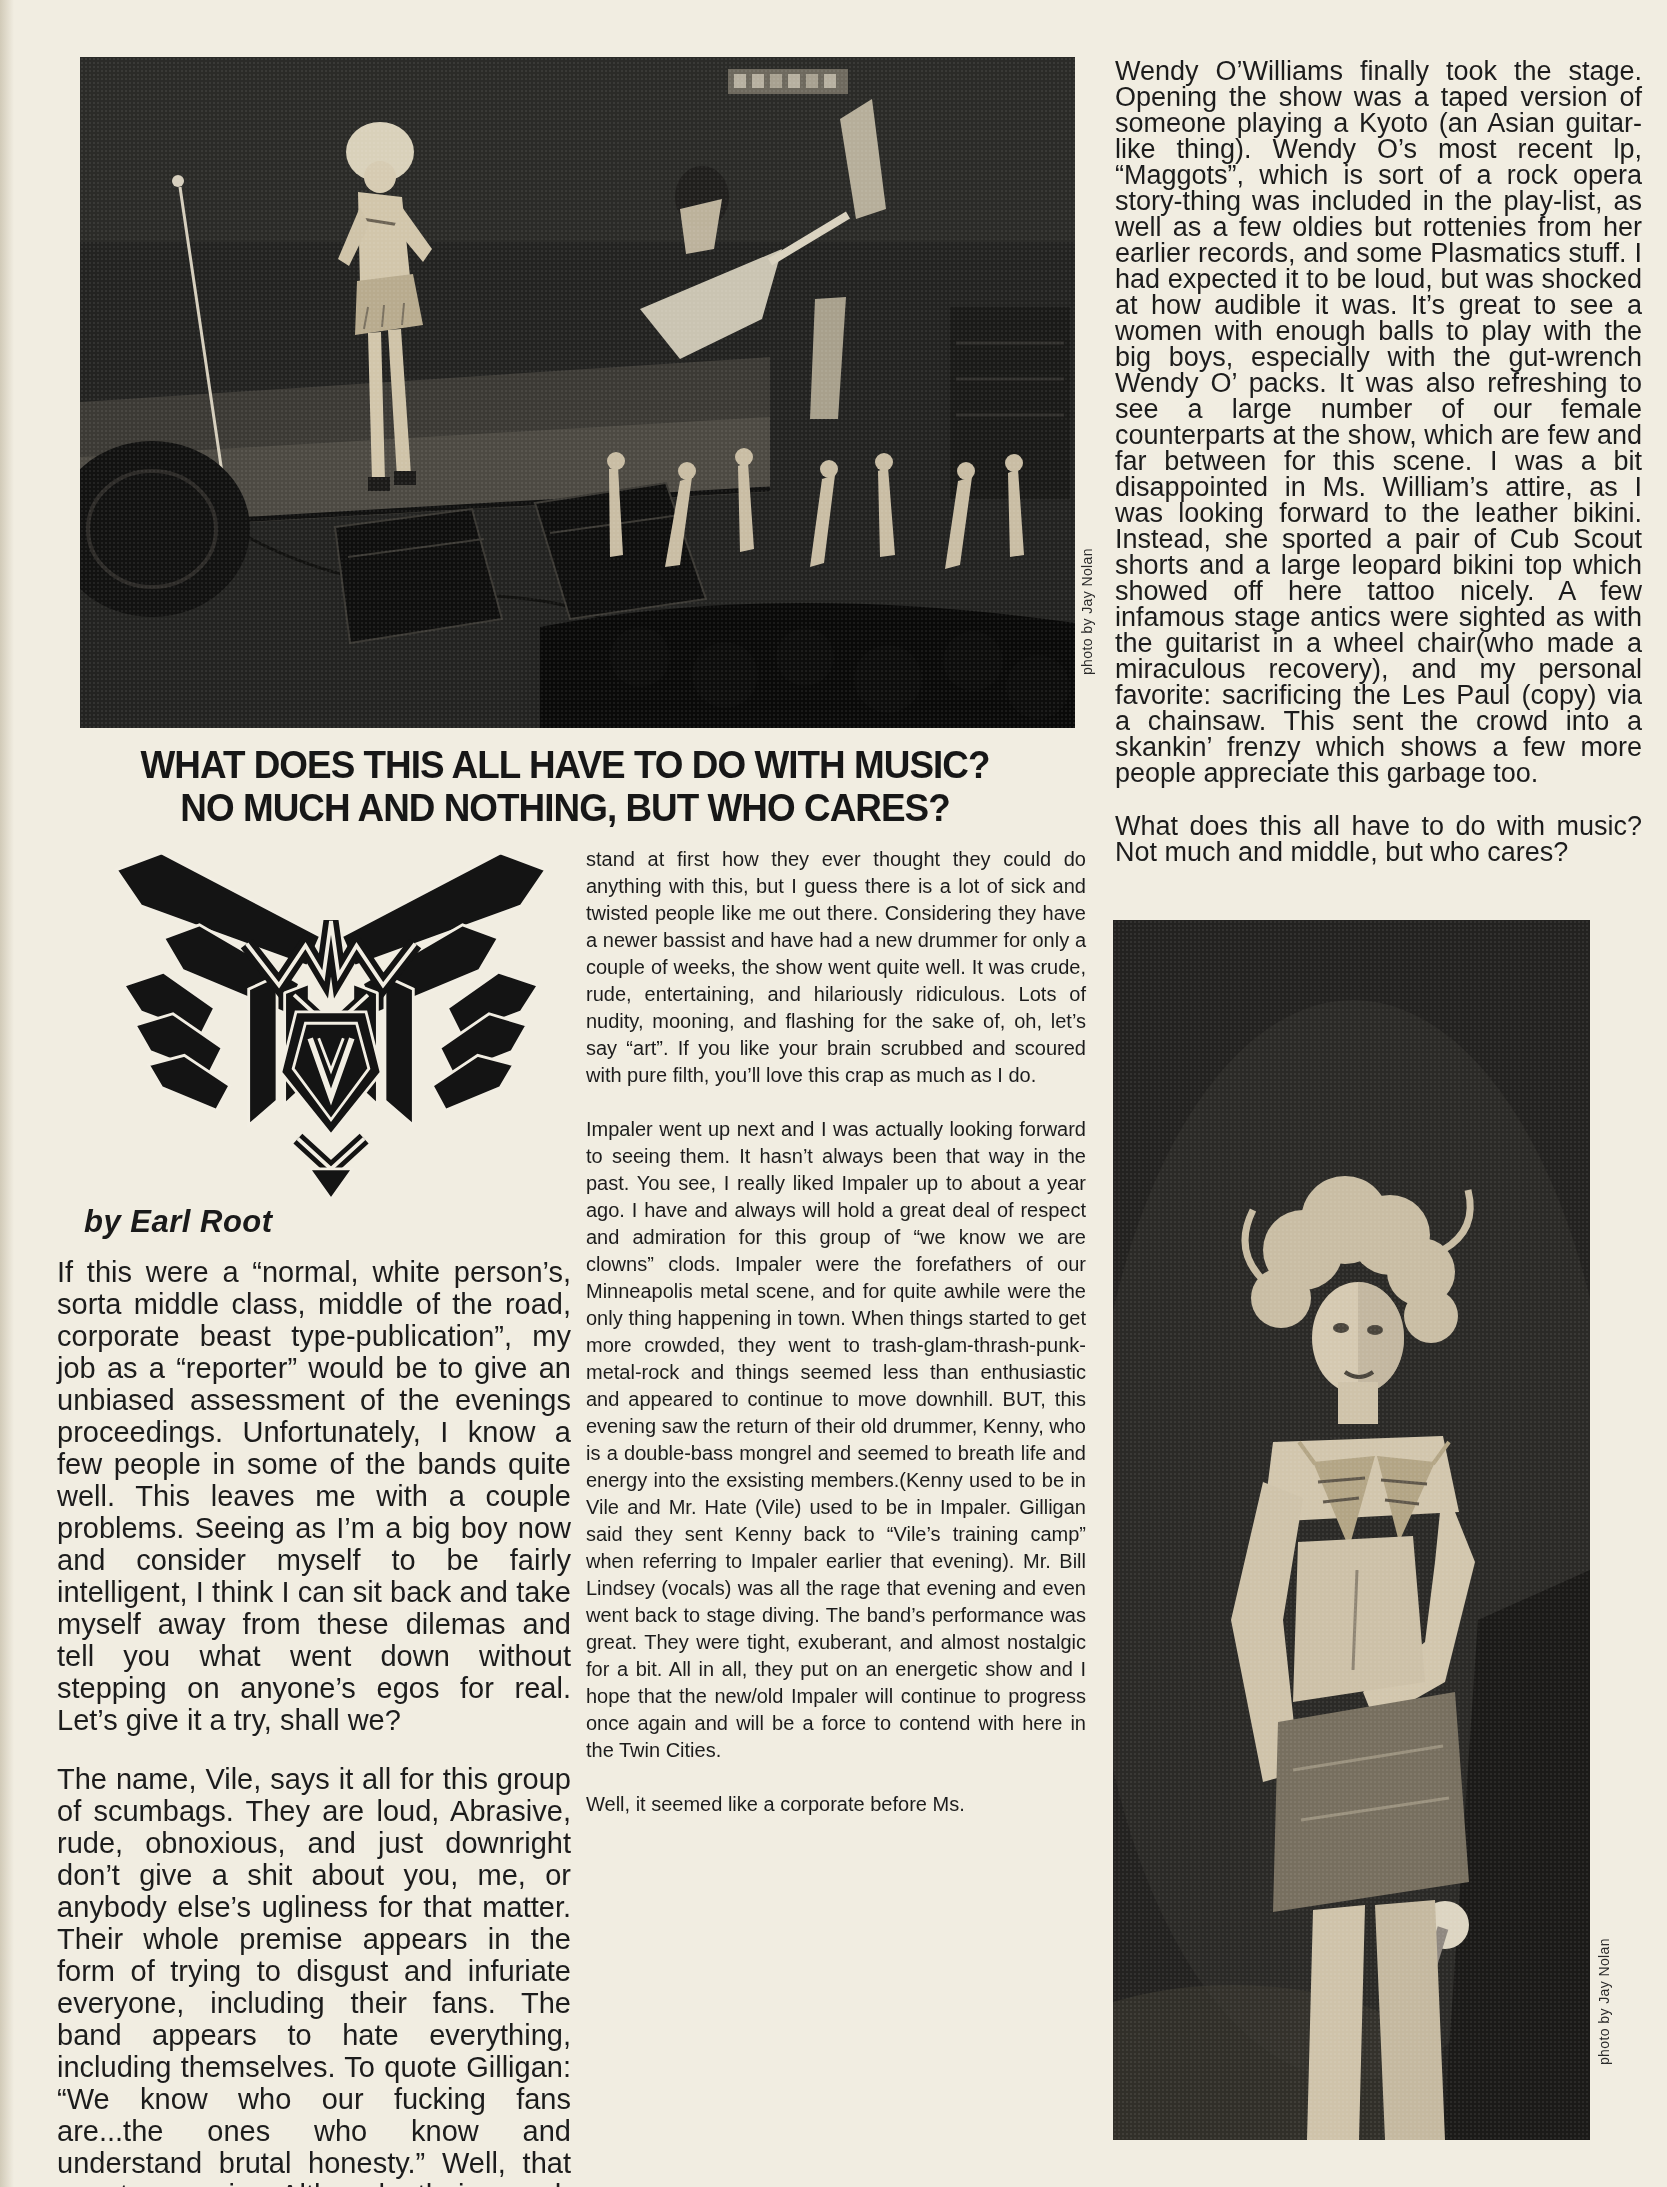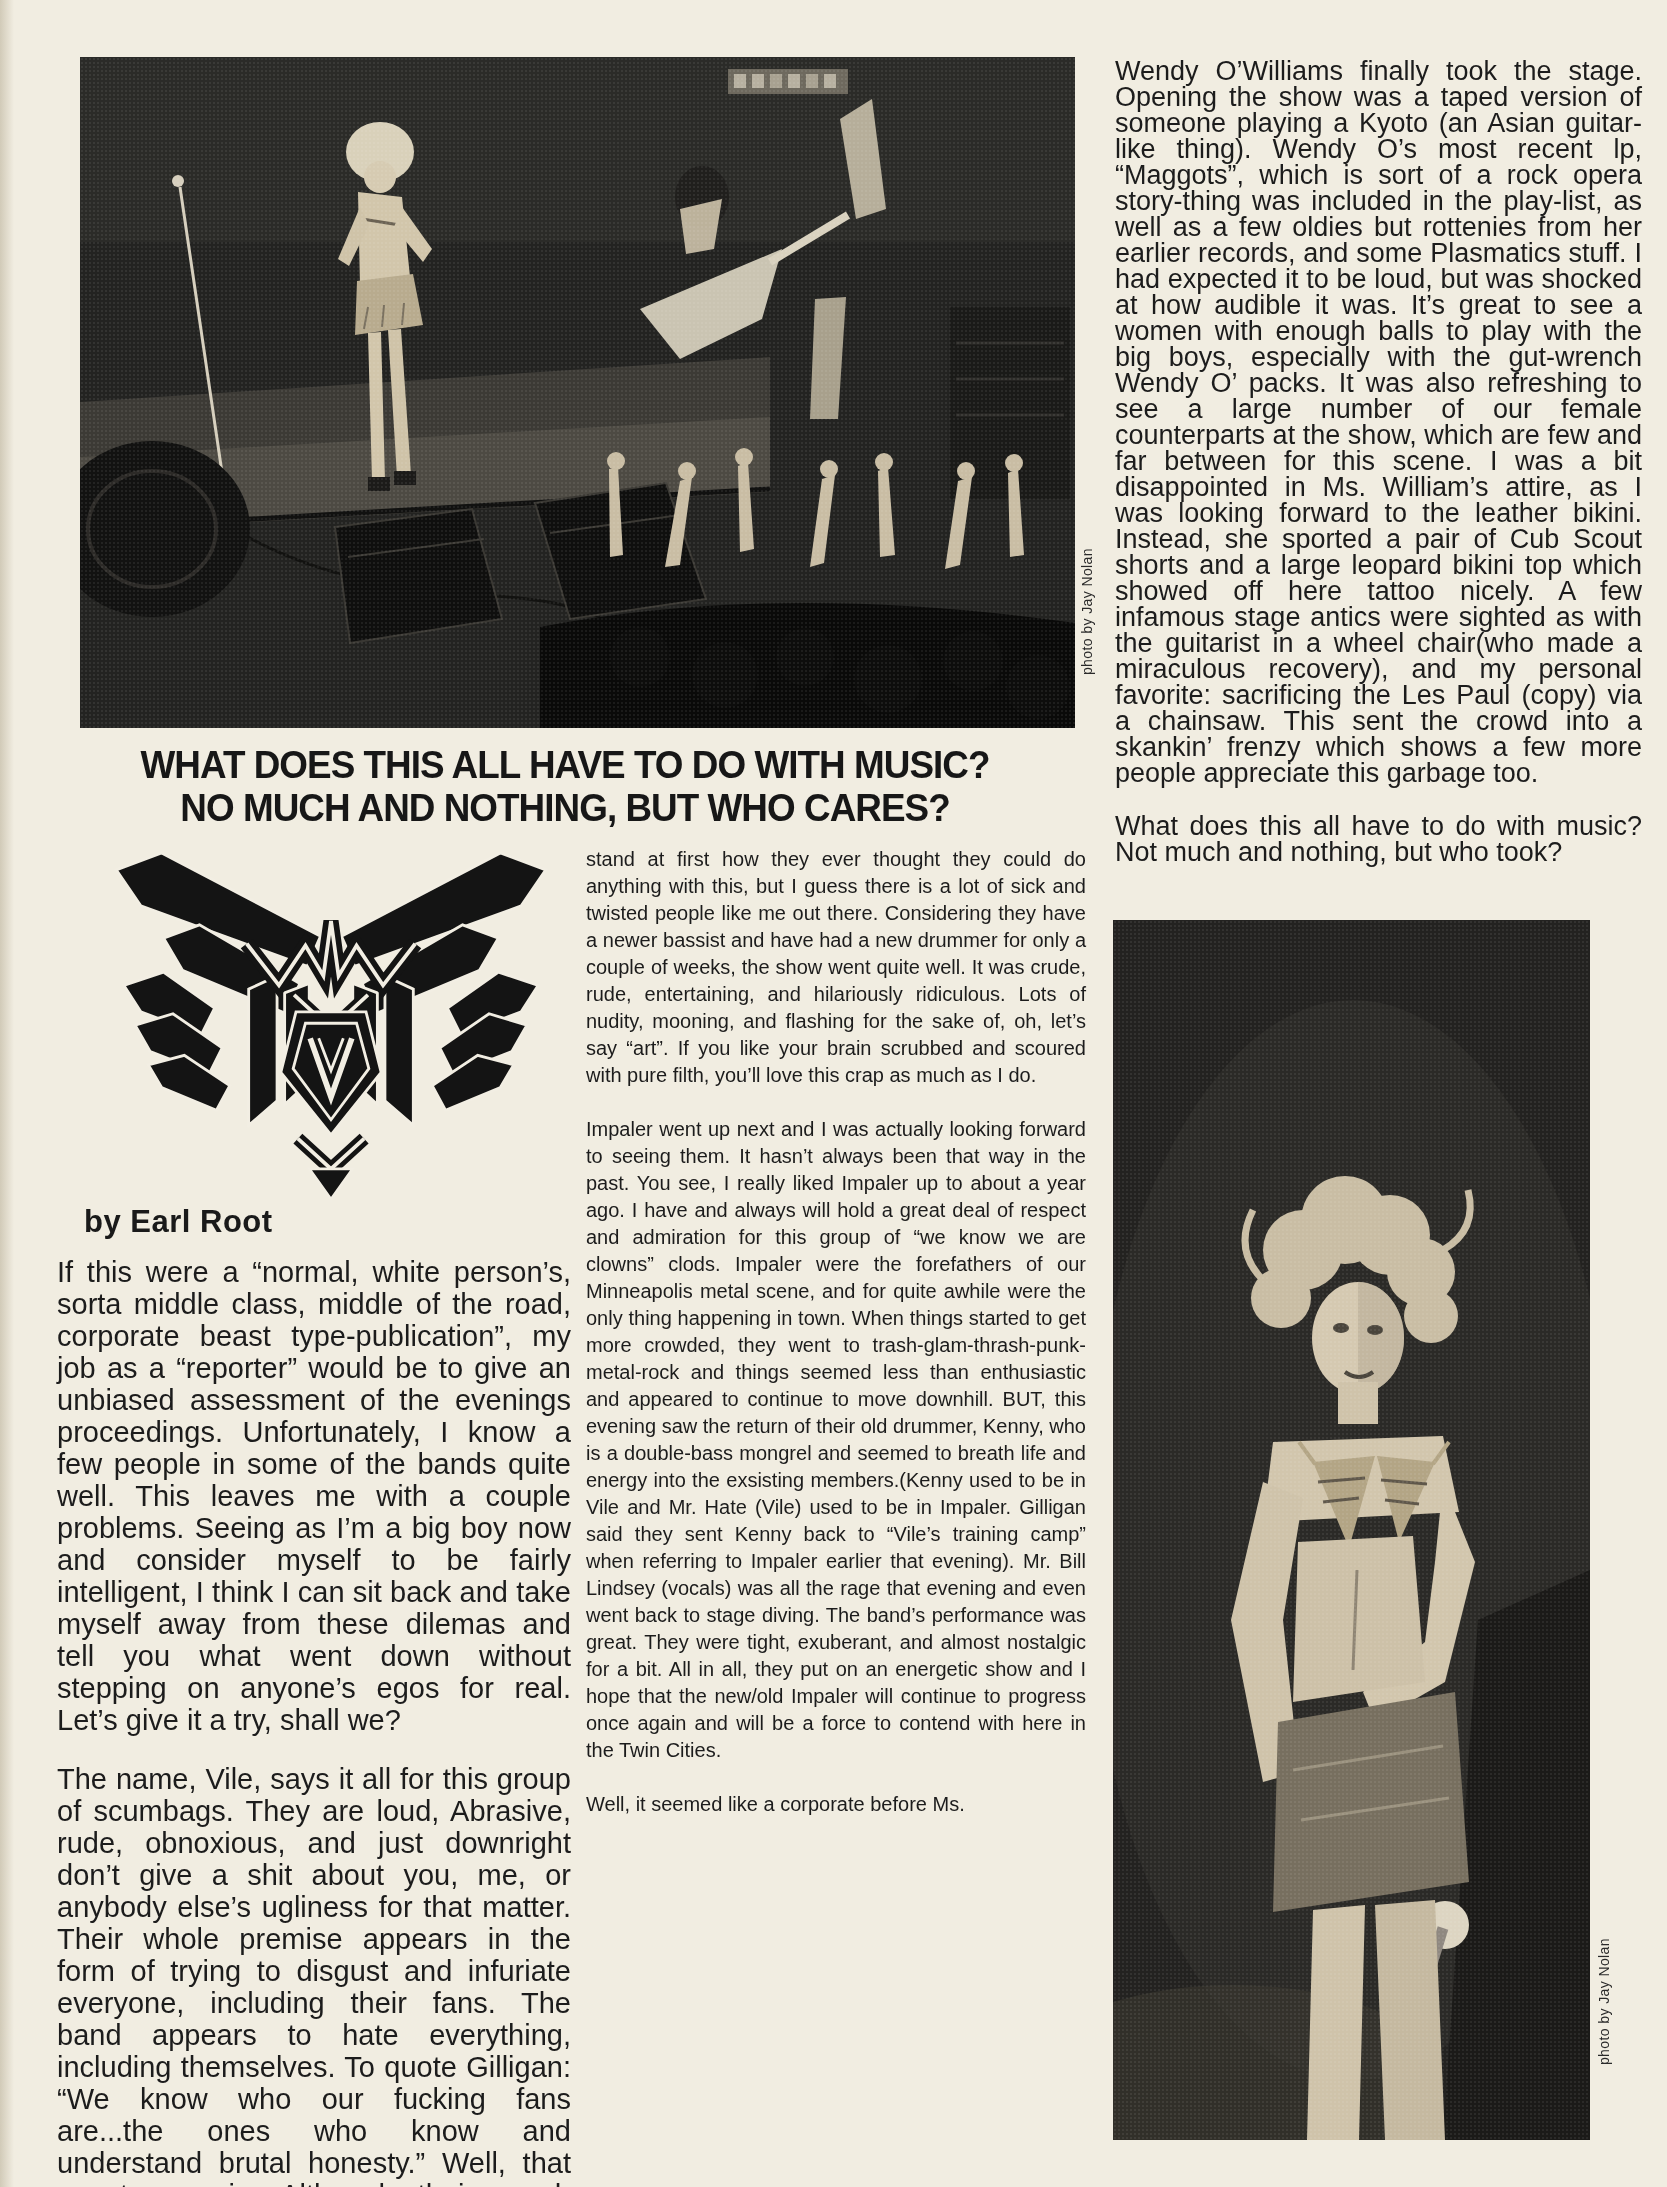--- a/index.html
+++ b/index.html
@@ -46,21 +46,21 @@
     margin:0;text-align:center;
     font-size:38px;line-height:43px;font-weight:bold;
     letter-spacing:-1px;color:#171717;
     transform:scaleX(.97);transform-origin:center;
   }
   .headline span{display:block;}
   .logo{position:absolute;left:95px;top:851px;width:472px;height:352px;}
   .logo svg{display:block;width:100%;height:100%;}
   .byline{
     position:absolute;left:84px;top:1204px;
-    font-size:31px;font-weight:bold;color:#1a1a1a;letter-spacing:.5px;
+    font-size:31px;font-weight:bold;color:#1a1a1a;letter-spacing:.5px;font-style:italic;
   }
   .col{position:absolute;text-align:justify;}
   .col p{margin:0 0 27px 0;}
   .col-left{left:57px;top:1256px;width:514px;font-size:29px;line-height:32px;}
   .col-middle{left:586px;top:846px;width:500px;font-size:20px;line-height:27px;}
   .col-right{left:1115px;top:58px;width:527px;font-size:27px;line-height:26px;}
 </style>
 </head>
 <body>
 
@@ -189,21 +189,21 @@
   </div>
 
   <div class="col col-middle">
     <p>stand at first how they ever thought they could do anything with this, but I guess there is a lot of sick and twisted people like me out there. Considering they have a newer bassist and have had a new drummer for only a couple of weeks, the show went quite well. It was crude, rude, entertaining, and hilariously ridiculous. Lots of nudity, mooning, and flashing for the sake of, oh, let’s say “art”. If you like your brain scrubbed and scoured with pure filth, you’ll love this crap as much as I do.</p>
     <p>Impaler went up next and I was actually looking forward to seeing them. It hasn’t always been that way in the past. You see, I really liked Impaler up to about a year ago. I have and always will hold a great deal of respect and admiration for this group of “we know we are clowns” clods. Impaler were the forefathers of our Minneapolis metal scene, and for quite awhile were the only thing happening in town. When things started to get more crowded, they went to trash-glam-thrash-punk-metal-rock and things seemed less than enthusiastic and appeared to continue to move downhill. BUT, this evening saw the return of their old drummer, Kenny, who is a double-bass mongrel and seemed to breath life and energy into the exsisting members.(Kenny used to be in Vile and Mr. Hate (Vile) used to be in Impaler. Gilligan said they sent Kenny back to “Vile’s training camp” when referring to Impaler earlier that evening). Mr. Bill Lindsey (vocals) was all the rage that evening and even went back to stage diving. The band’s performance was great. They were tight, exuberant, and almost nostalgic for a bit. All in all, they put on an energetic show and I hope that the new/old Impaler will continue to progress once again and will be a force to contend with here in the Twin Cities.</p>
     <p>Well, it seemed like a corporate before Ms.</p>
   </div>
 
   <div class="col col-right">
     <p>Wendy O’Williams finally took the stage. Opening the show was a taped version of someone playing a Kyoto (an Asian guitar-like thing). Wendy O’s most recent lp, “Maggots”, which is sort of a rock opera story-thing was included in the play-list, as well as a few oldies but rottenies from her earlier records, and some Plasmatics stuff. I had expected it to be loud, but was shocked at how audible it was. It’s great to see a women with enough balls to play with the big boys, especially with the gut-wrench Wendy O’ packs. It was also refreshing to see a large number of our female counterparts at the show, which are few and far between for this scene. I was a bit disappointed in Ms. William’s attire, as I was looking forward to the leather bikini. Instead, she sported a pair of Cub Scout shorts and a large leopard bikini top which showed off here tattoo nicely. A few infamous stage antics were sighted as with the guitarist in a wheel chair(who made a miraculous recovery), and my personal favorite: sacrificing the Les Paul (copy) via a chainsaw. This sent the crowd into a skankin’ frenzy which shows a few more people appreciate this garbage too.</p>
-    <p>What does this all have to do with music? Not much and nothing, but who took?</p>
+    <p>What does this all have to do with music? Not much and middle, but who cares?</p>
   </div>
 
   <div class="photo photo-bottom">
     <svg viewBox="0 0 477 1220" preserveAspectRatio="none">
       <rect x="0" y="0" width="477" height="1220" fill="#232220"></rect>
       <ellipse cx="240" cy="620" rx="265" ry="540" fill="#34322e" opacity="0.5"></ellipse>
       <ellipse cx="120" cy="1160" rx="210" ry="95" fill="#3b3831" opacity="0.6"></ellipse>
       <polygon points="365,700 477,650 477,1220 330,1220" fill="#1b1a18"></polygon>
 
       <g fill="#c9bda4">

